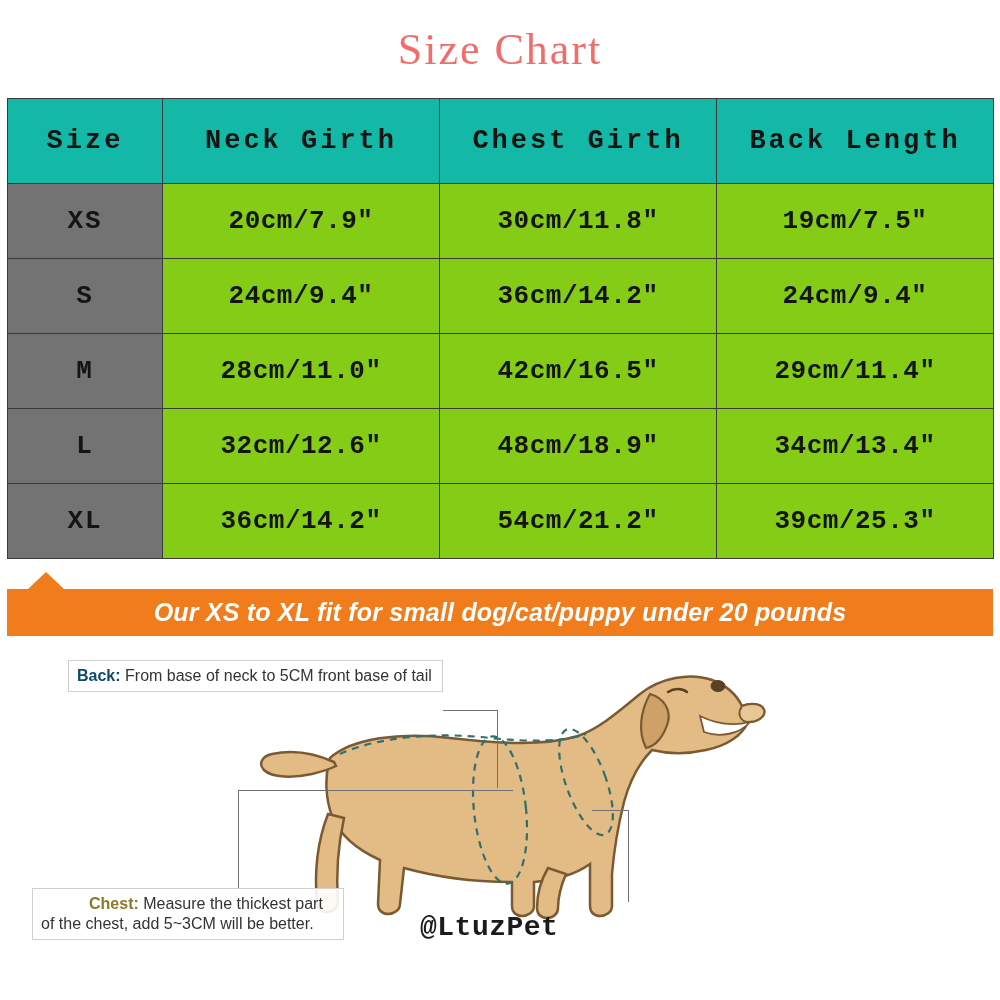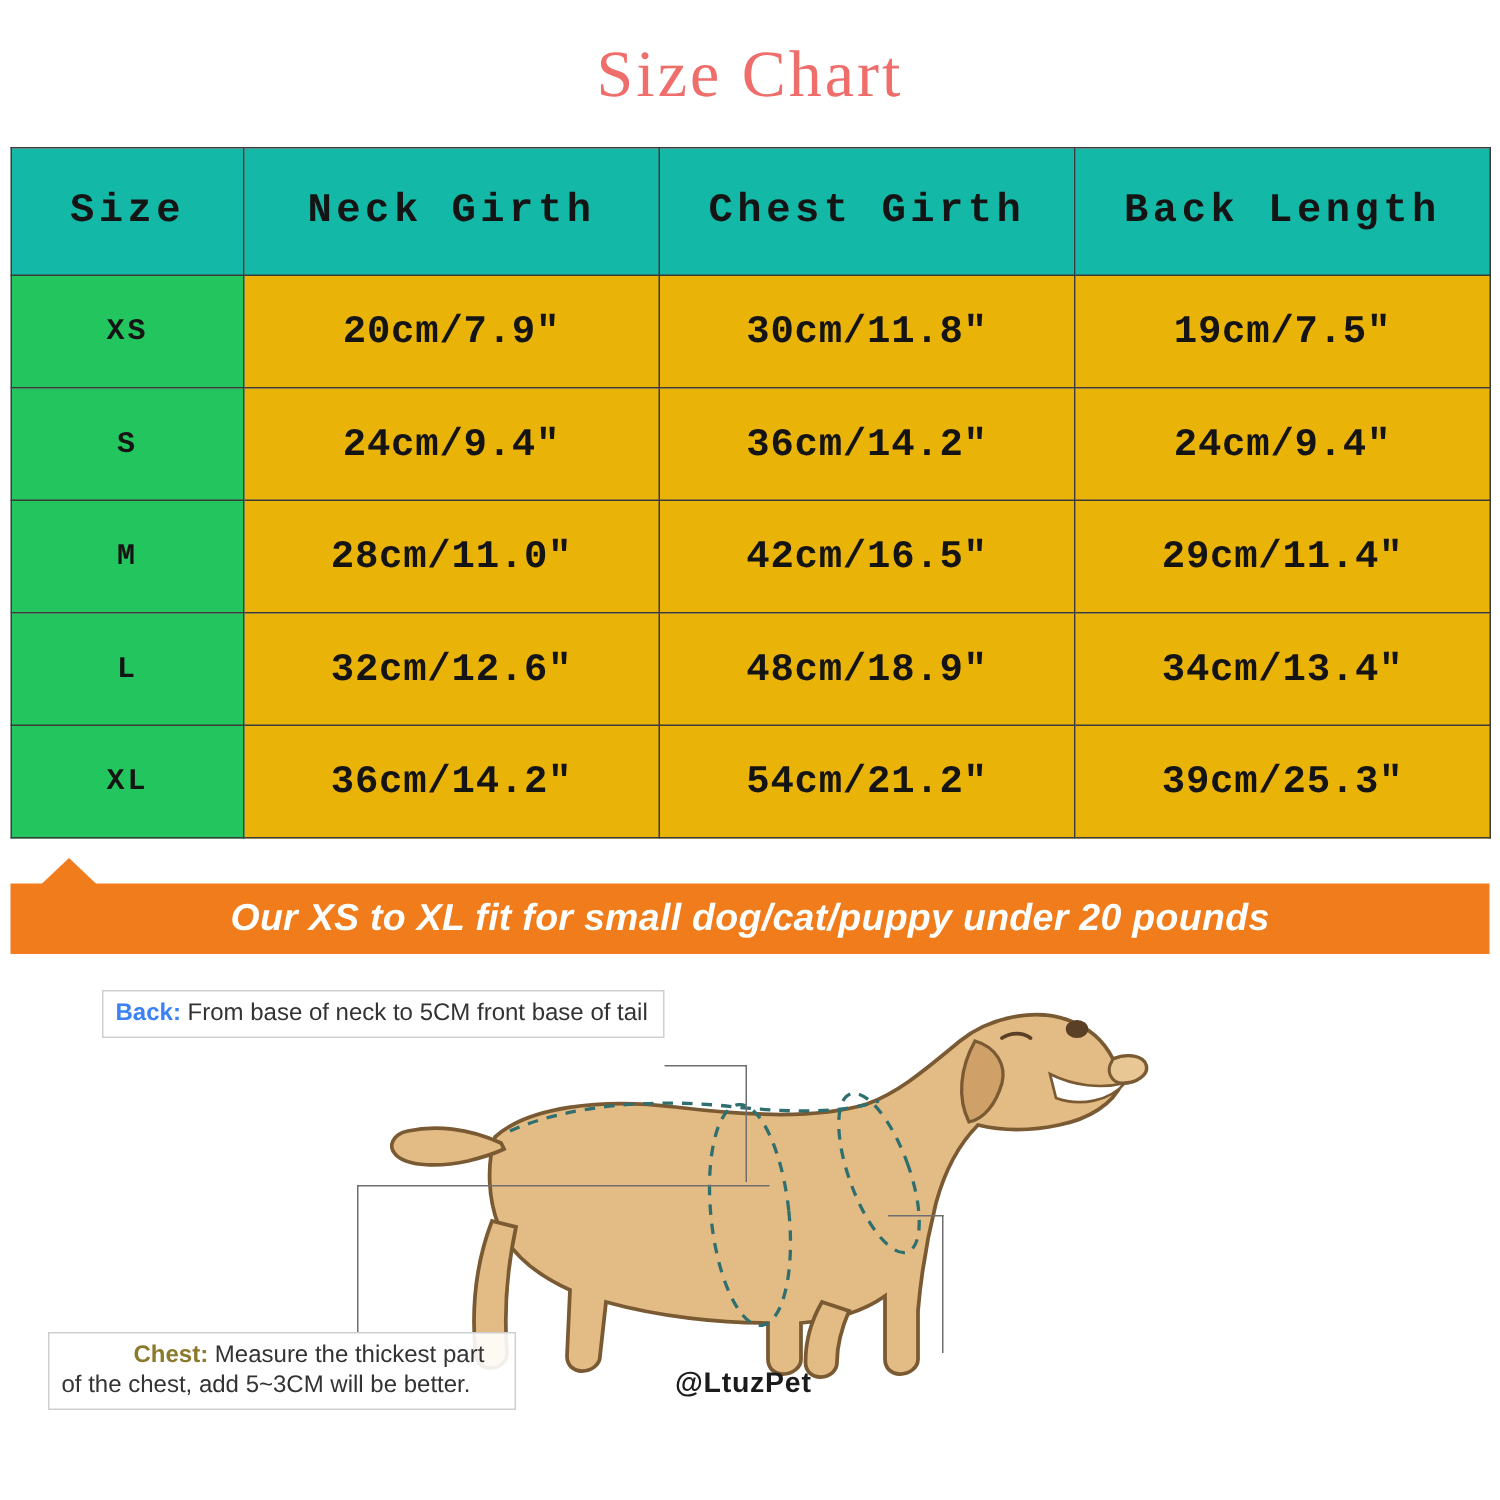--- a/index.html
+++ b/index.html
@@ -54,27 +54,27 @@
     padding: 0;
     font-weight: bold;
   }
   .size-table thead th {
     background: #14b8a6;
     font-size: 27px;
     letter-spacing: 3px;
     height: 84px;
   }
   .size-table tbody td {
-    background: #eab308;
+    background: #84cc16;
     font-size: 26px;
     letter-spacing: 0.5px;
   }
   .size-table tbody td.size-cell {
-    background: #22c55e;
-    font-size: 20px;
+    background: #737373;
+    font-size: 26px;
     letter-spacing: 2px;
   }
   .col-size   { width: 155px; }
   .col-neck   { width: 277px; }
   .col-chest  { width: 277px; }
   .col-back   { width: 277px; }
 
   
   .banner-wrap {
     position: absolute;
@@ -128,21 +128,21 @@
     background: rgba(255,255,255,0.9);
     border: 1px solid #cfcfcf;
     font-family: "Liberation Sans", sans-serif;
     font-size: 16px;
     color: #333333;
     line-height: 1.25;
     padding: 5px 8px;
     box-sizing: border-box;
   }
   .callout .lbl { font-weight: bold; }
-  .lbl-back  { color: #3b82f6; margin-top: 34px; }
+  .lbl-back  { color: #0c4a6e; margin-top: 34px; }
   .lbl-chest { color: #8a7a2a; margin-left: 48px; }
   .lbl-neck  { color: #b08d1e; }
 
   .callout-back  { top: 10px;  left: 68px;  width: 375px; }
   .callout-chest { top: 238px; left: 32px;  width: 312px; }
   .callout-neck  { top: 252px; left: 630px; width: 340px; }
 
   .leader {
     position: absolute;
     border-color: #6f6f6f;
@@ -156,26 +156,25 @@
   .leader-chest-v { top: 140px; left: 238px; height: 98px; border-left-width: 1px; }
   .leader-chest-h { top: 140px; left: 238px; width: 275px; border-top-width: 1px; }
   
   .leader-neck-v { top: 160px; left: 628px; height: 92px; border-left-width: 1px; }
   .leader-neck-h { top: 160px; left: 592px; width: 37px; border-top-width: 1px; }
 
   .watermark {
     position: absolute;
     top: 262px;
     left: 420px;
-    font-family: Liberation Sans, sans-serif;
-    font-size: 19px;
+    font-family: Liberation Mono, monospace;
+    font-size: 28px;
     font-weight: bold;
     color: #1b1b1b;
     letter-spacing: 0.5px;
-    margin-left: 30px;
   }
 
   .dog-svg {
     position: absolute;
     top: 0;
     left: 0;
   }
 </style>
 </head>
 <body>

